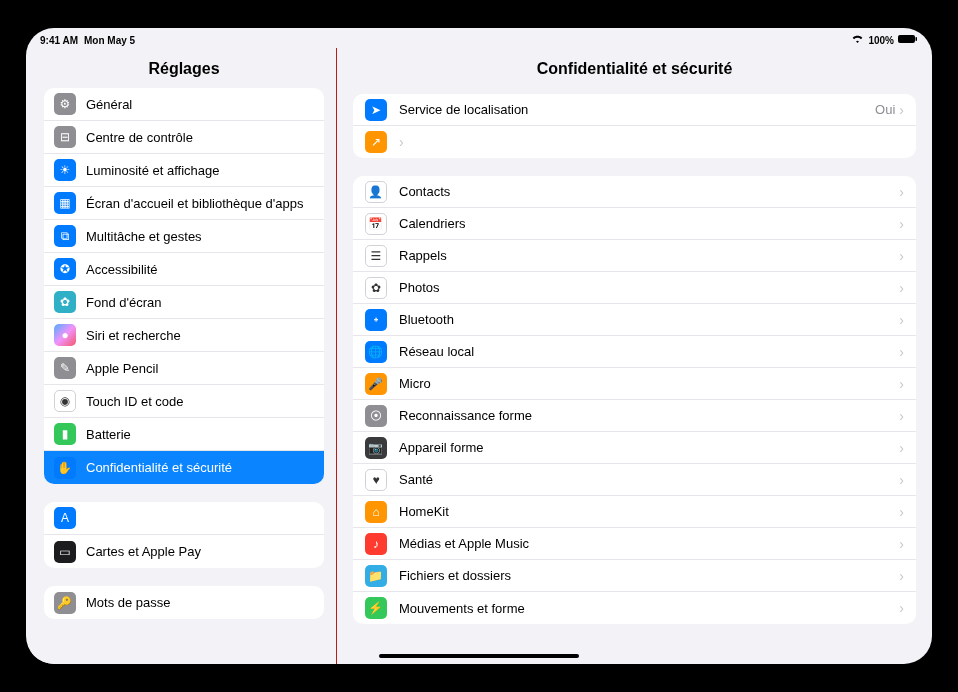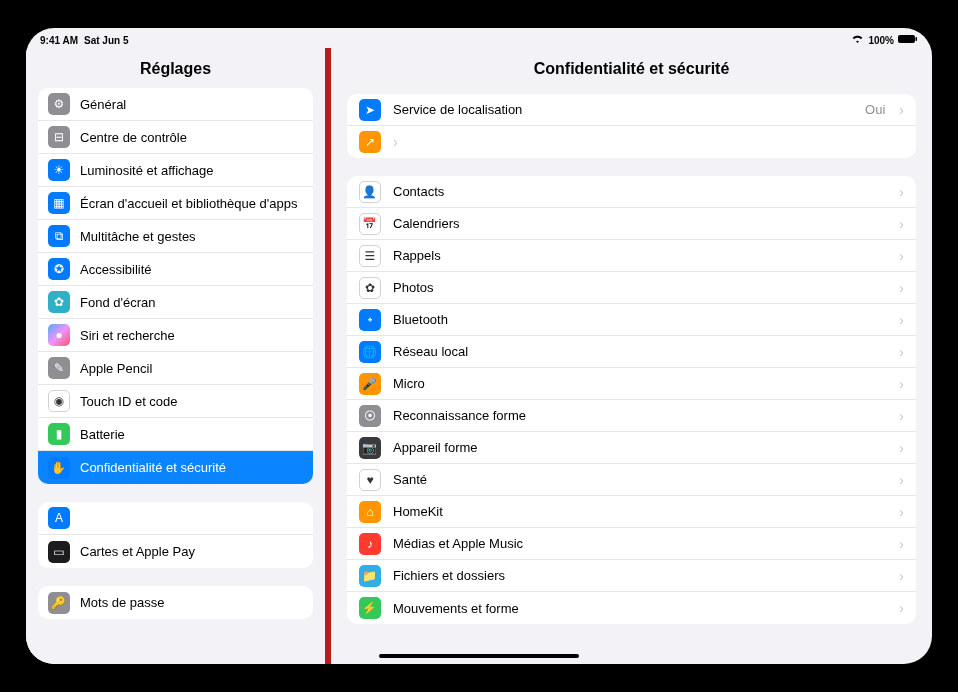--- a/index.html
+++ b/index.html
@@ -45,21 +45,22 @@
   .main {
     flex: 1;
     display: flex;
     overflow: hidden;
   }
   .sidebar {
     width: 305px;
     background: #f2f2f7;
     display: flex;
     flex-direction: column;
-    border-right: 6px solid #b91c1c;
+    border-right: 1px solid #b91c1c;
+    margin-left: 6px;
   }
   .sidebar-header {
     text-align: center;
     font-size: 16px;
     font-weight: 600;
     padding: 12px 0 10px 0;
   }
   .sidebar-scroll {
     flex: 1;
     overflow-y: auto;
@@ -131,21 +132,21 @@
     border-radius: 5px;
     margin-right: 12px;
     display: flex;
     align-items: center;
     justify-content: center;
     font-size: 12px;
     color: #fff;
     flex-shrink: 0;
   }
   .crow-label { flex: 1; }
-  .crow-value { color: #8e8e93; font-size: 13px; margin-right: 14px; }
+  .crow-value { color: #8e8e93; font-size: 13px; margin-right: 4px; }
   .chevron { color: #c7c7cc; font-size: 14px; }
   .home-indicator {
     position: absolute;
     bottom: 32px;
     left: 50%;
     transform: translateX(-50%);
     width: 200px;
     height: 4px;
     background: #000;
     border-radius: 3px;
@@ -165,21 +166,21 @@
 </style>
 </head>
 <body>
 
 <div class="device">
   <div class="screen">
 
     <div class="status-bar">
       <div class="status-left">
         <span>9:41 AM</span>
-        <span>Sat Jun 5</span>
+        <span>Mon May 5</span>
       </div>
       <div class="status-right">
         <span class="wifi-icon">
           <svg width="13" height="10" viewBox="0 0 13 10">
               <path d="M6.5 9 L8 7.2 C7.2 6.5 5.8 6.5 5 7.2 Z M3 5.2 C5 3.4 8 3.4 10 5.2 L11.3 3.7 C8.6 1.2 4.4 1.2 1.7 3.7 Z" fill="#000"></path>
             </svg>
         </span>
         <span>100%</span>
         <span class="battery-icon">
           <svg width="20" height="10" viewBox="0 0 20 10">

